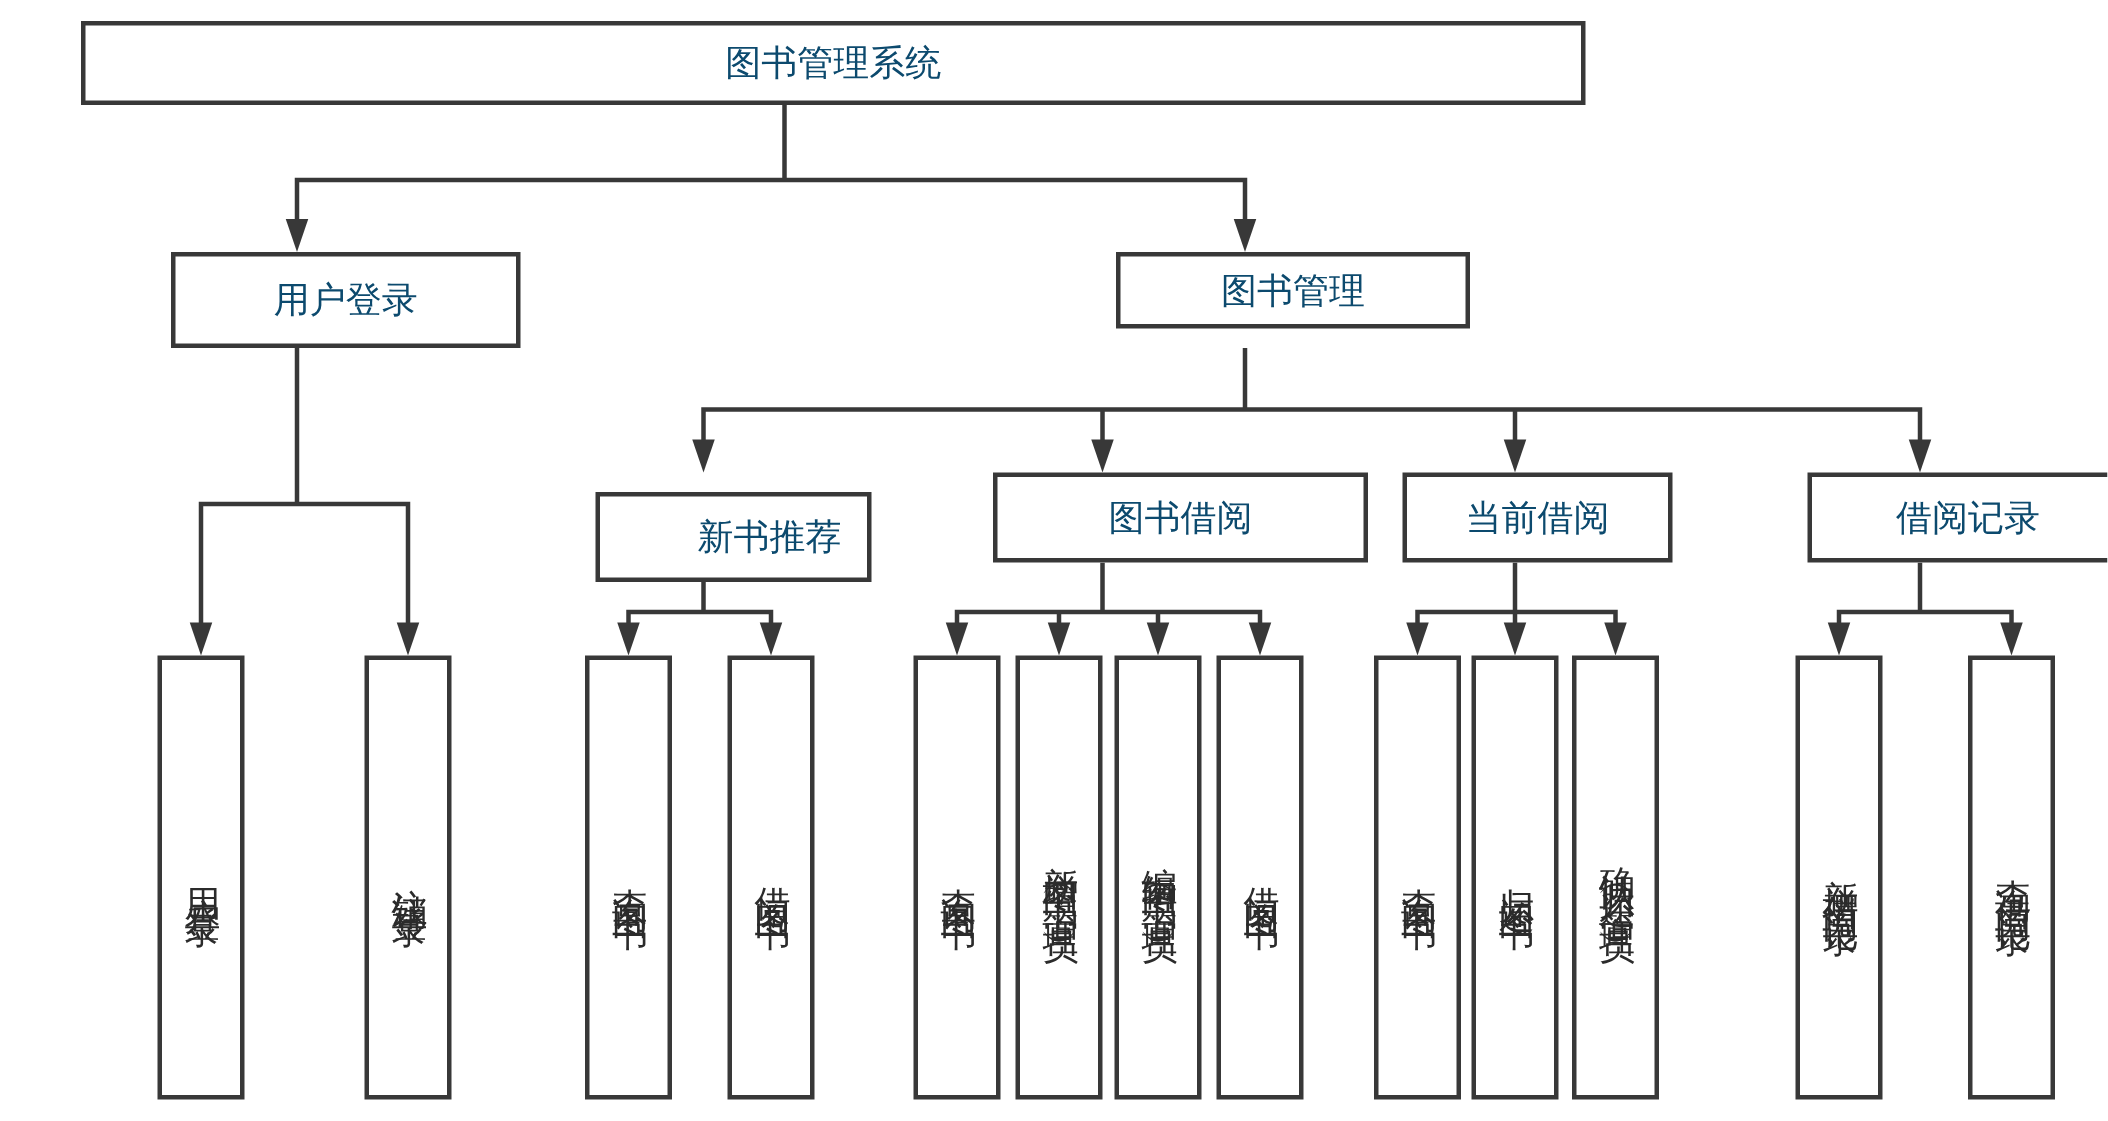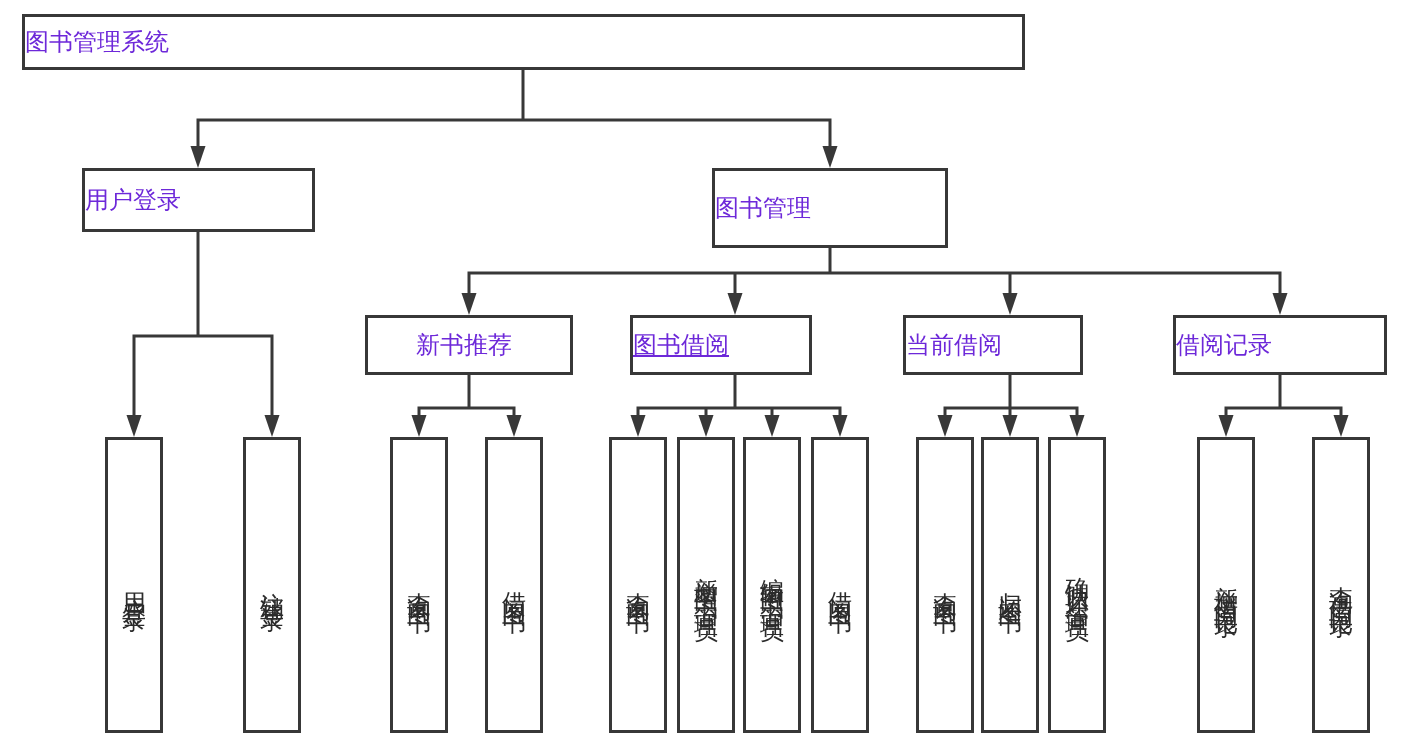--- a/index.html
+++ b/index.html
@@ -22,23 +22,25 @@
     width: 1405px;
     height: 747px;
   }
   .node {
     position: absolute;
     box-sizing: border-box;
     border: 3px solid #383838;
     background: #ffffff;
     display: flex;
     align-items: center;
-    color: #6d28d9;
+    justify-content: center;
+    color: #0c4a6e;
     font-size: 24px;
     white-space: nowrap;
+    margin-left: 32px;
   }
   .leaf {
     position: absolute;
     top: 437px;
     width: 58px;
     height: 296px;
     box-sizing: border-box;
     border: 3px solid #383838;
     background: #ffffff;
     display: flex;
@@ -110,28 +112,28 @@
     </g>
   </svg>
 
   <div class="node" style="left:22px; top:14px; width:1003px; height:56px;">
     <span>图书管理系统</span>
   </div>
 
   <div class="node" style="left:82px; top:168px; width:233px; height:64px;">
     <span>用户登录</span>
   </div>
-  <div class="node" style="left:712px; top:168px; width:236px; height:80px;">
+  <div class="node" style="left:712px; top:168px; width:236px; height:51px;">
     <span>图书管理</span>
   </div>
 
-  <div class="node" style="left:365px; top:315px; width:208px; height:60px;padding-left:48px;">
+  <div class="node" style="left:365px; top:328px; width:184px; height:60px;padding-left:48px;">
     <span>新书推荐</span>
   </div>
-  <div class="node" style="left:630px; top:315px; width:182px; height:60px;text-decoration:underline;">
+  <div class="node" style="left:630px; top:315px; width:250px; height:60px;">
     <span>图书借阅</span>
   </div>
   <div class="node" style="left:903px; top:315px; width:180px; height:60px;">
     <span>当前借阅</span>
   </div>
   <div class="node" style="left:1173px; top:315px; width:214px; height:60px;">
     <span>借阅记录</span>
   </div>
 
   <div class="leaf" style="left:105px;">

